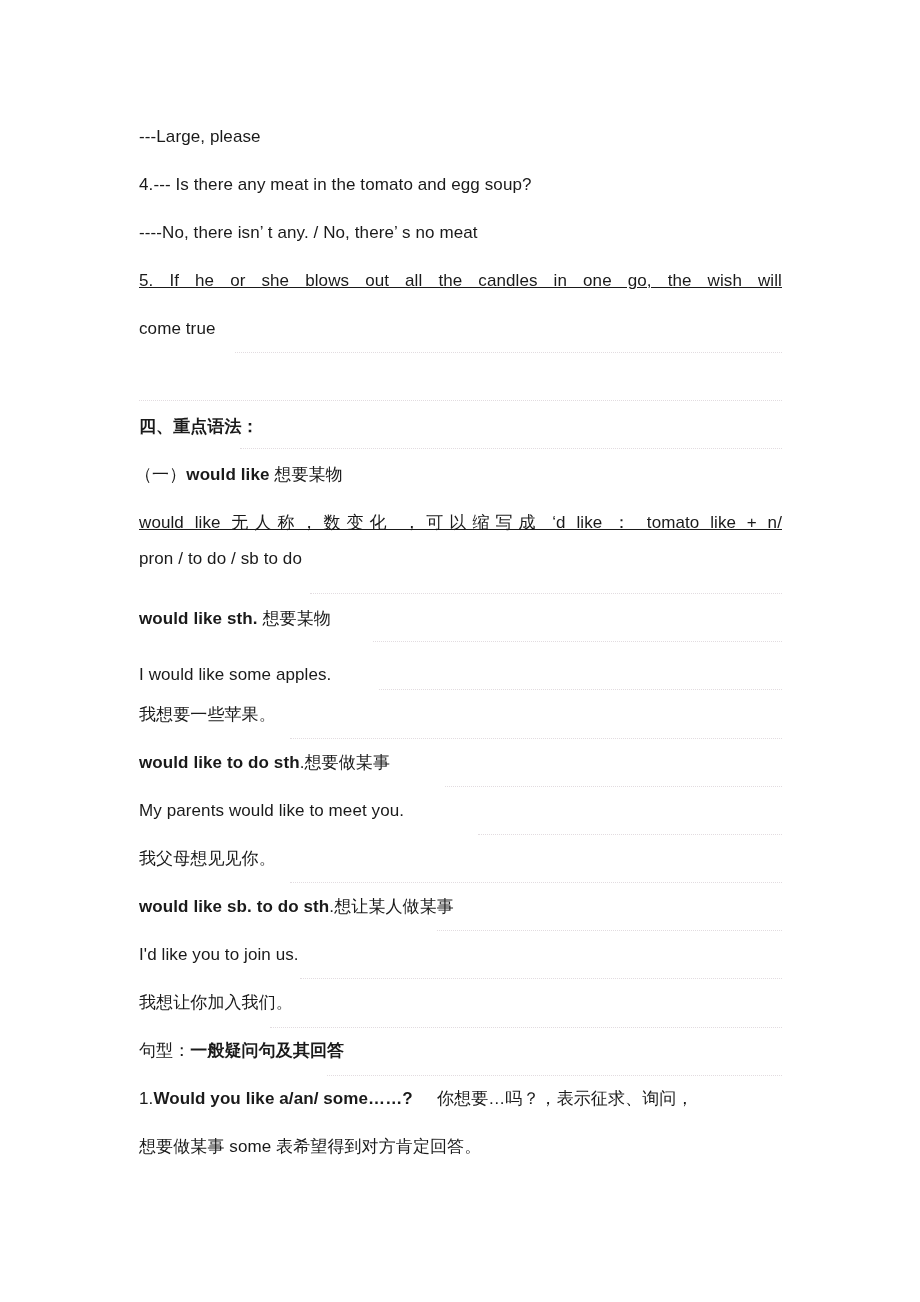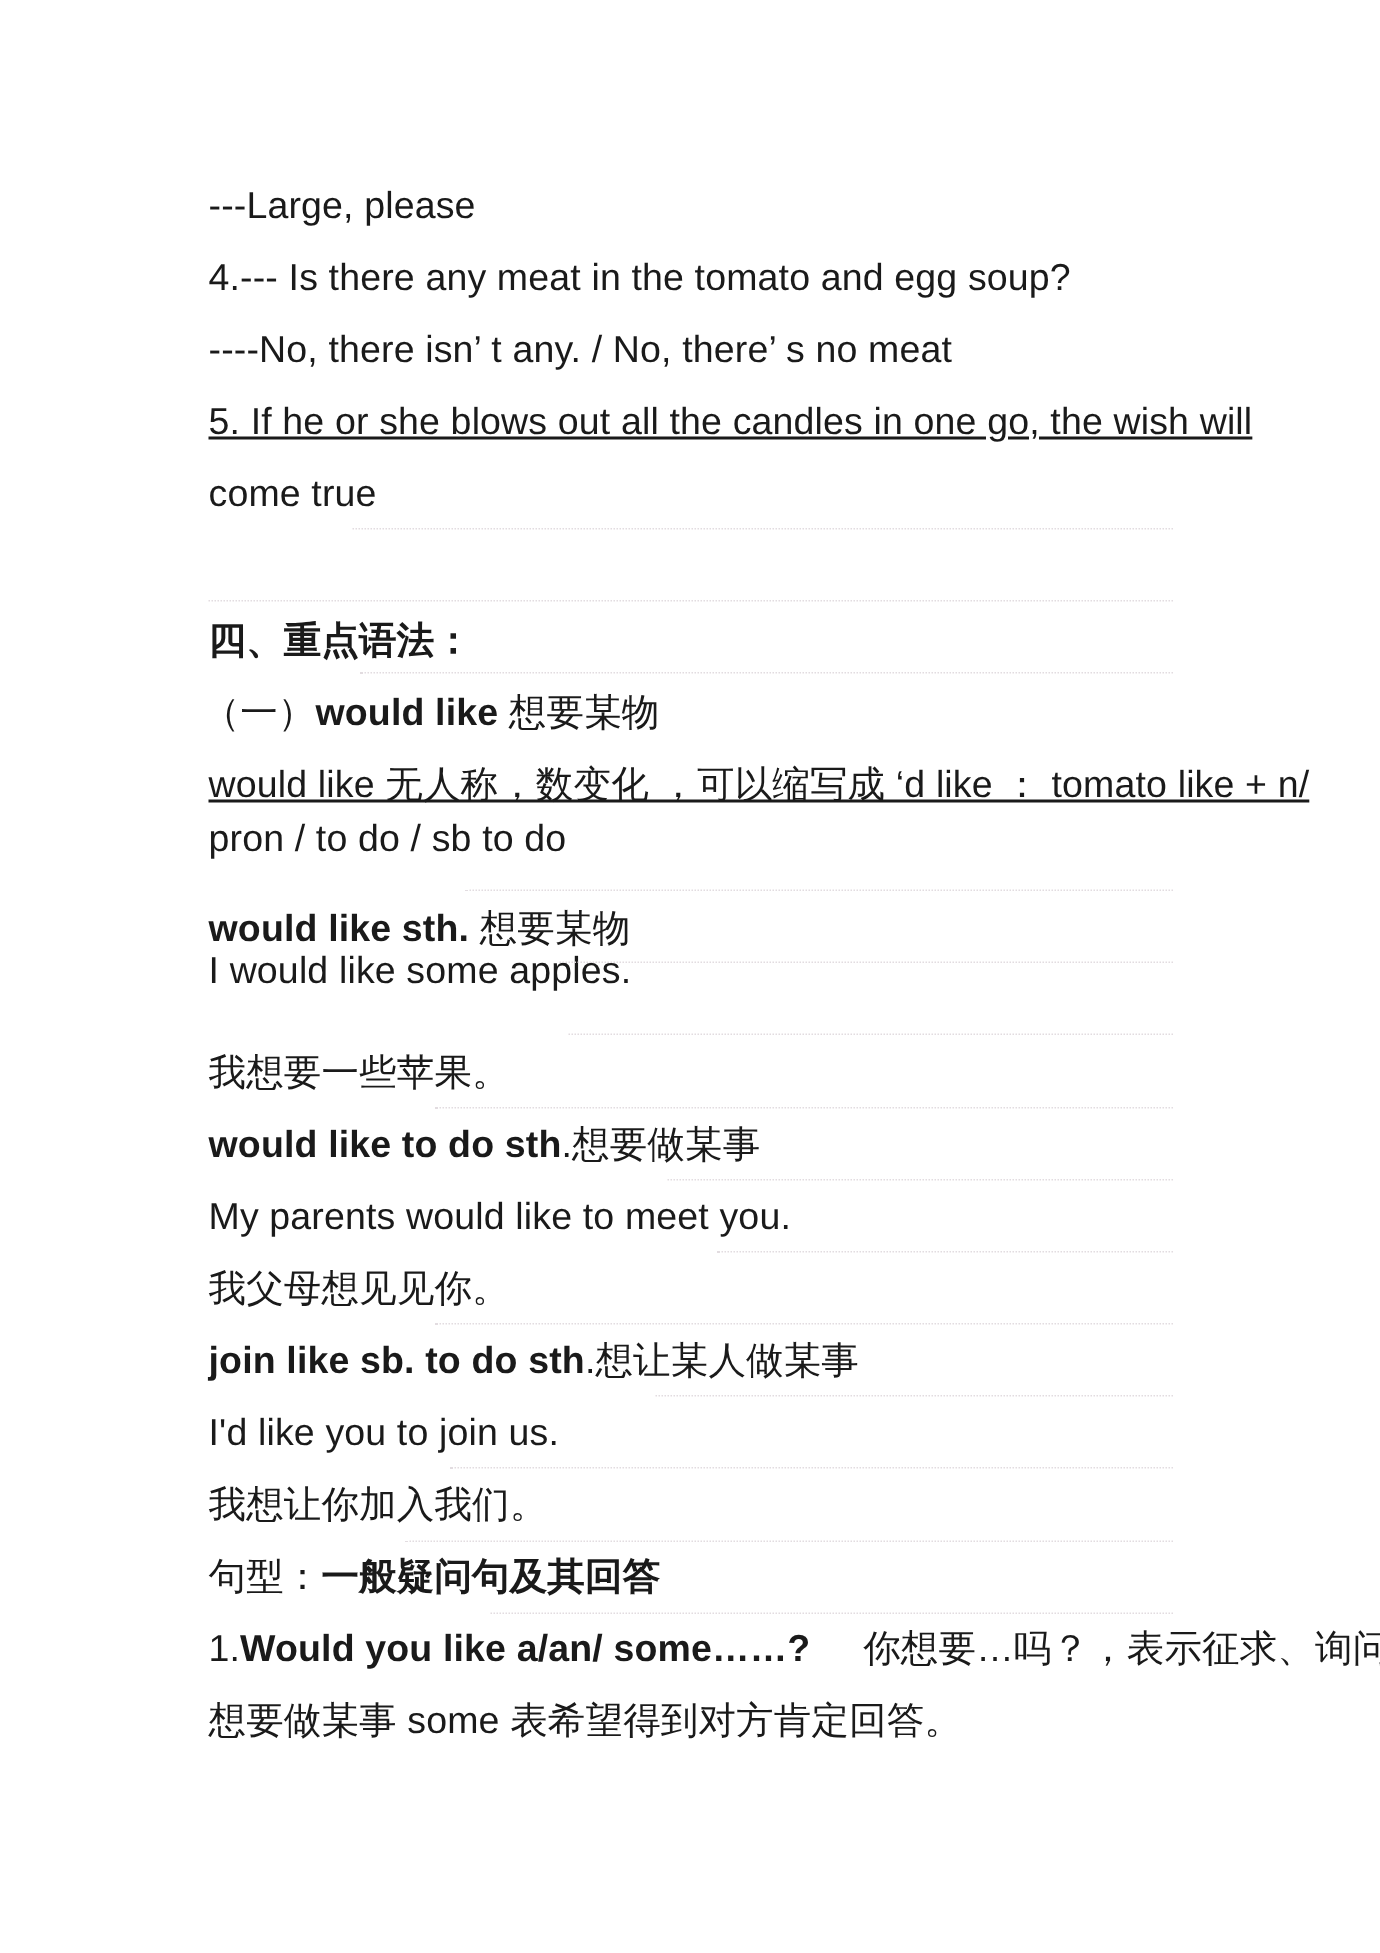--- a/index.html
+++ b/index.html
@@ -1,48 +1,48 @@
 <!DOCTYPE html>
 <html><head>
 <meta charset="utf-8">
 <style>
   html, body { margin: 0; padding: 0; background: #ffffff; }
   body { width: 920px; height: 1302px; position: relative; overflow: hidden;
          font-family: "Liberation Sans", "DejaVu Sans", sans-serif; color: #1a1a1a; }
   .page { position: absolute; left: 139px; top: 0; width: 643px; }
   .line { position: absolute; left: 0; width: 643px; height: 48px; line-height: 48px;
-          font-size: 25px; white-space: nowrap; letter-spacing: 0.1px; }
+          font-size: 17px; white-space: nowrap; letter-spacing: 0.1px; }
   .line.justify { text-align: justify; text-align-last: justify; text-decoration: underline; }
   .rule { position: absolute; height: 0; border-top: 1px dotted #e2dce0; }
   b { font-weight: bold; }
 </style>
 </head>
 <body>
 
 <div class="page">
   <div class="line" style="top:113px"><span>---Large, please</span></div>
   <div class="line" style="top:161px"><span>4.--- Is there any meat in the tomato and egg soup?</span></div>
   <div class="line" style="top:209px"><span>----No, there isn’ t any. /  No, there’ s no meat</span></div>
   <div class="line justify" style="top:257px"><span>5. If he or she blows out all the candles in one go, the wish will</span></div>
   <div class="line" style="top:305px"><span>come true</span></div>
 
   <div class="line" style="top:403px"><b>四、重点语法：</b></div>
   <div class="line" style="top:451px;left:-4px"><span>（一）</span><b>would like</b><span> 想要某物</span></div>
   <div class="line justify" style="top:499px"><span>would like  无人称，数变化  ，可以缩写成    ‘d like  ：  tomato like + n/</span></div>
   <div class="line" style="top:535px"><span>pron / to do / sb to do</span></div>
 
   <div class="line" style="top:595px"><b>would like sth.</b><span> 想要某物</span></div>
-  <div class="line" style="top:623px"><span>I would like some apples.</span></div>
+  <div class="line" style="top:651px"><span>I would like some apples.</span></div>
   <div class="line" style="top:691px"><span>我想要一些苹果。</span></div>
 
   <div class="line" style="top:739px"><b>would like to do sth</b><span>.想要做某事</span></div>
   <div class="line" style="top:787px"><span>My parents would like to meet you.</span></div>
   <div class="line" style="top:835px"><span>我父母想见见你。</span></div>
 
-  <div class="line" style="top:883px"><b>join like sb. to do sth</b><span>.想让某人做某事</span></div>
+  <div class="line" style="top:883px"><b>would like sb. to do sth</b><span>.想让某人做某事</span></div>
   <div class="line" style="top:931px"><span>I'd like you to join us.</span></div>
   <div class="line" style="top:979px"><span>我想让你加入我们。</span></div>
 
   <div class="line" style="top:1027px"><span>句型：</span><b>一般疑问句及其回答</b></div>
   <div class="line" style="top:1075px"><span>1.</span><b>Would you like a/an/ some……?</b><span style="white-space:pre">     你想要…吗？，表示征求、询问，</span></div>
   <div class="line" style="top:1123px"><span>想要做某事 some 表希望得到对方肯定回答。</span></div>
 </div>
 
 <div class="rule" style="left:235px;top:352px;width:547px"></div>
 <div class="rule" style="left:139px;top:400px;width:643px"></div>

